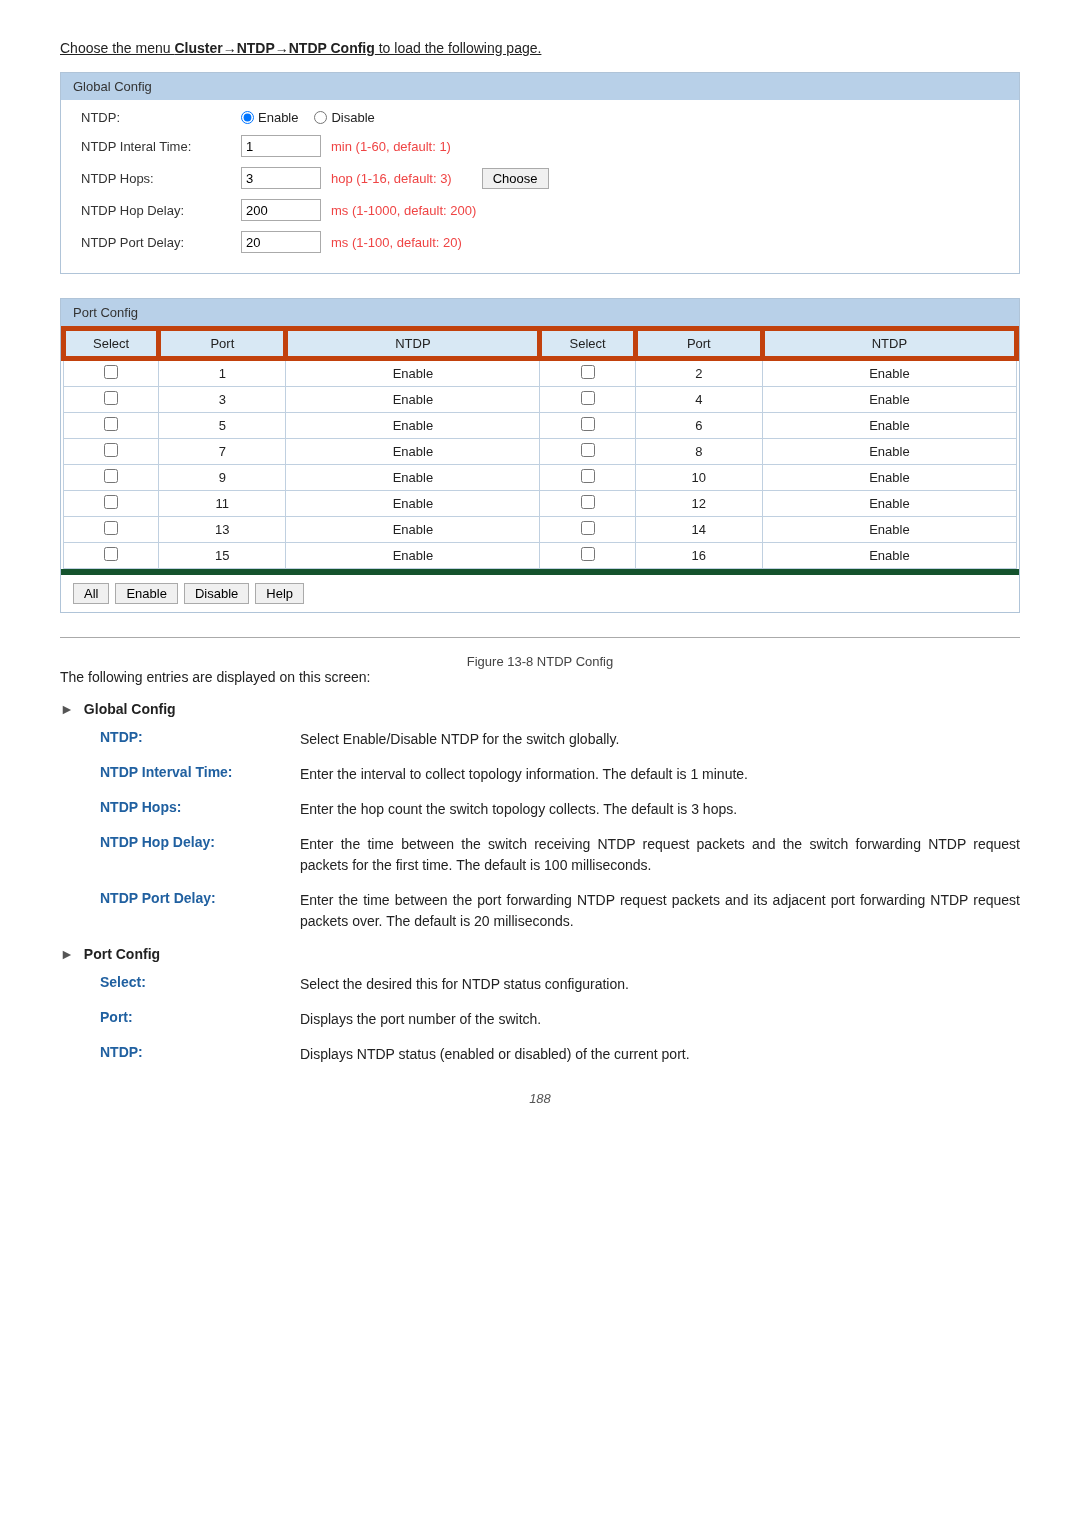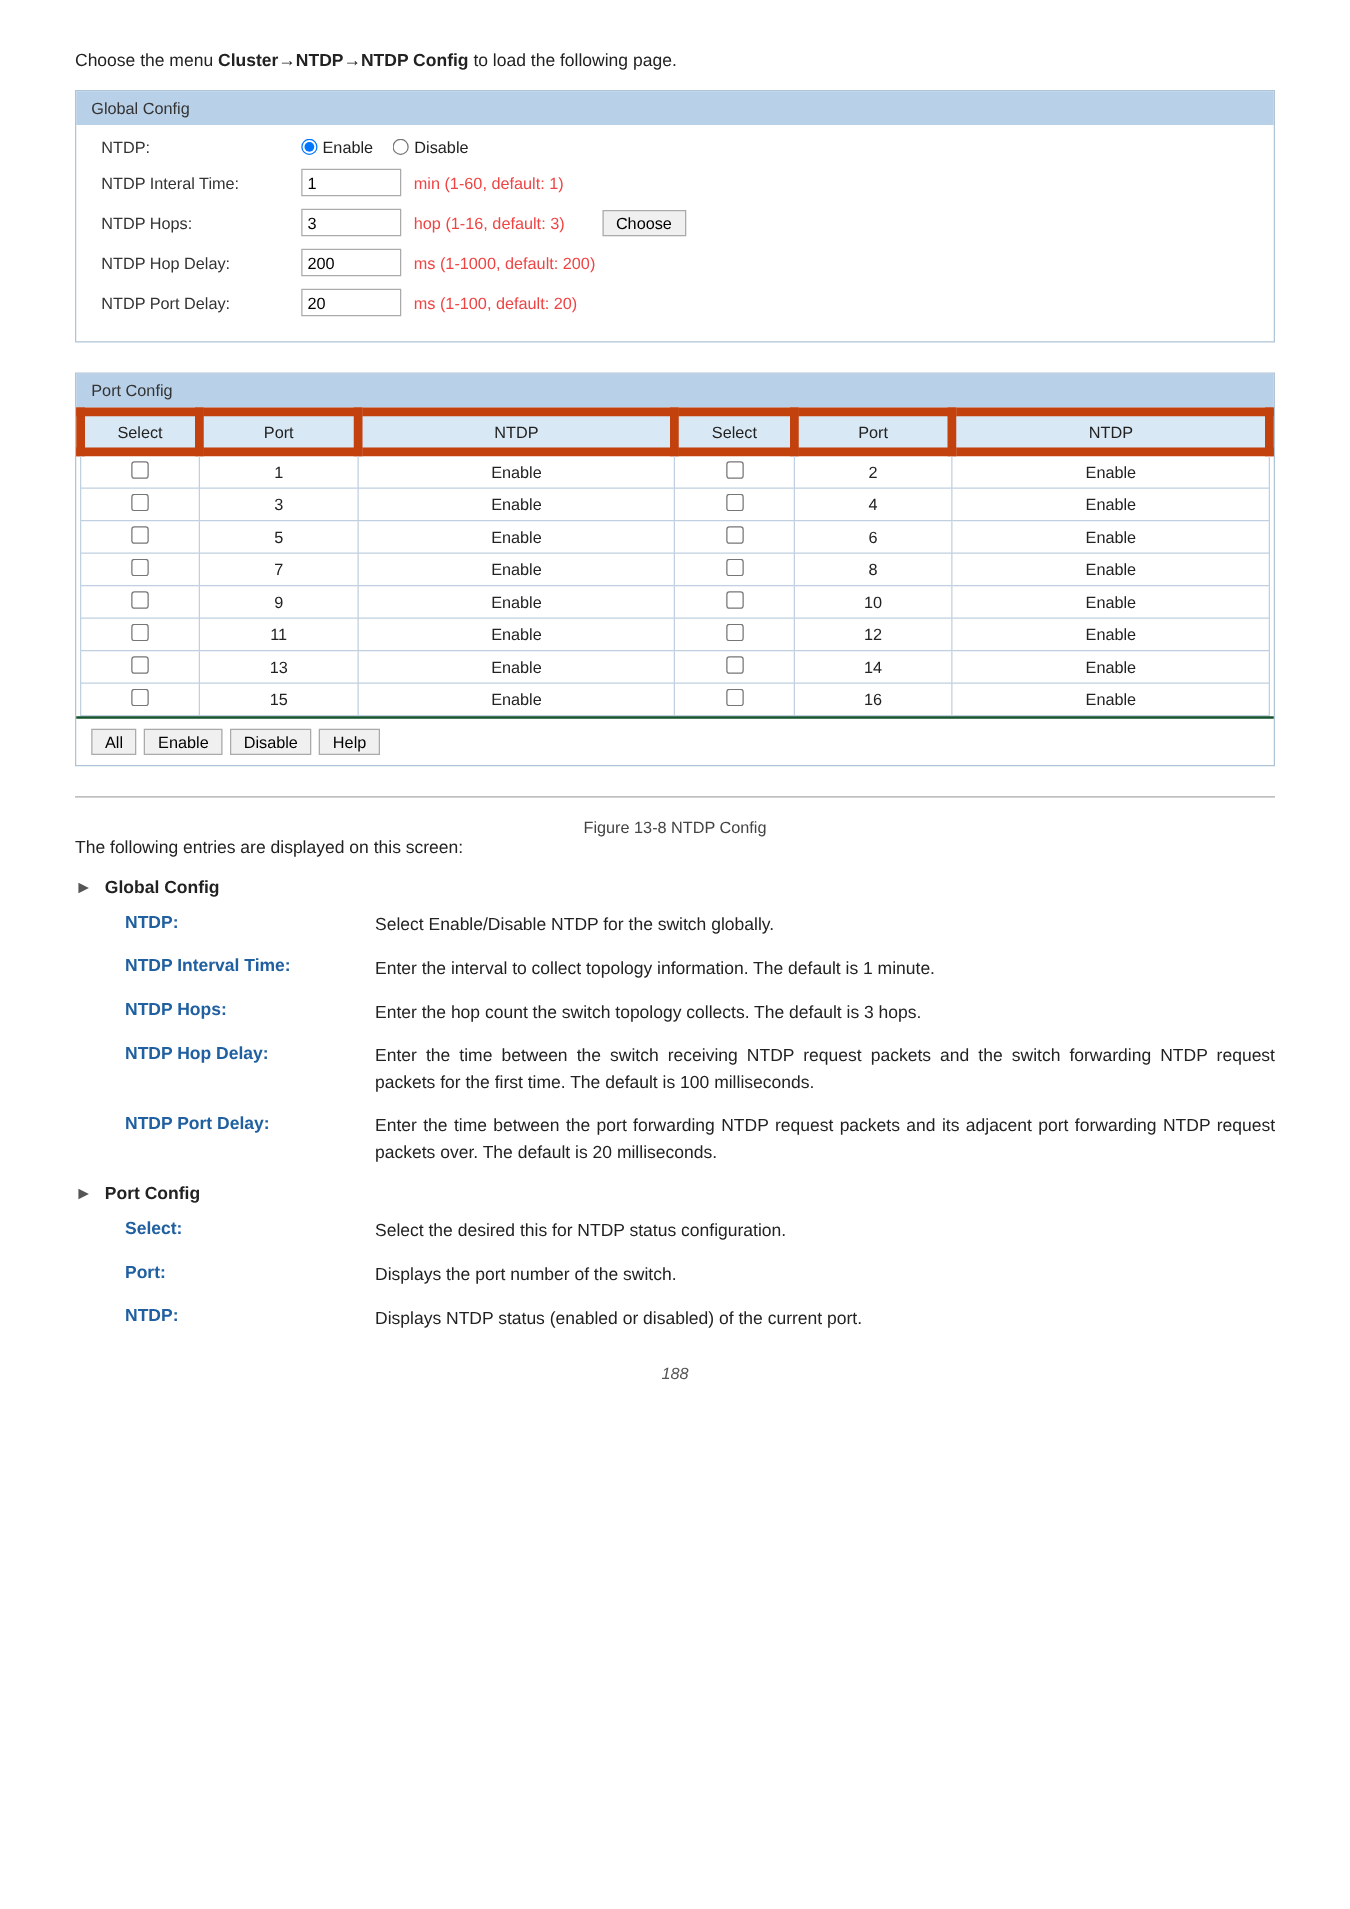--- a/index.html
+++ b/index.html
@@ -8,20 +8,21 @@
       font-size: 14px;
       color: #222;
       background: #fff;
       padding: 40px 60px;
       max-width: 1080px;
       margin: 0 auto;
     }
     .intro-text {
       margin-bottom: 16px;
       font-size: 14px;
+      text-decoration: underline;
     }
     .intro-text strong { font-weight: bold; }
 
     
     .config-box {
       border: 1px solid #b0c4d8;
       margin-bottom: 24px;
     }
     .config-box-header {
       background: #b8d0e8;
@@ -90,21 +91,21 @@
       font-size: 13px;
       color: #333;
     }
     .port-table {
       width: 100%;
       border-collapse: collapse;
       font-size: 13px;
     }
     .port-table th {
       background: #d8e8f4;
-      border: 7px solid #c2410c;
+      border: 5px solid #c2410c;
       padding: 5px 8px;
       text-align: center;
       font-weight: normal;
     }
     .port-table td {
       border: 1px solid #c0d0e0;
       padding: 4px 8px;
       text-align: center;
     }
     .port-table .col-select { width: 60px; }
@@ -114,21 +115,21 @@
     .checkbox-cell input[type="checkbox"] {
       width: 14px;
       height: 14px;
     }
 
     .table-footer {
       display: flex;
       align-items: center;
       gap: 6px;
       padding: 8px 12px;
-      border-top: 2px solid #14532d;
+      border-top: 6px solid #14532d;
     }
     .footer-btn {
       background: #f0f0f0;
       border: 1px solid #aaa;
       padding: 2px 10px;
       font-size: 13px;
       cursor: pointer;
     }
 
     

